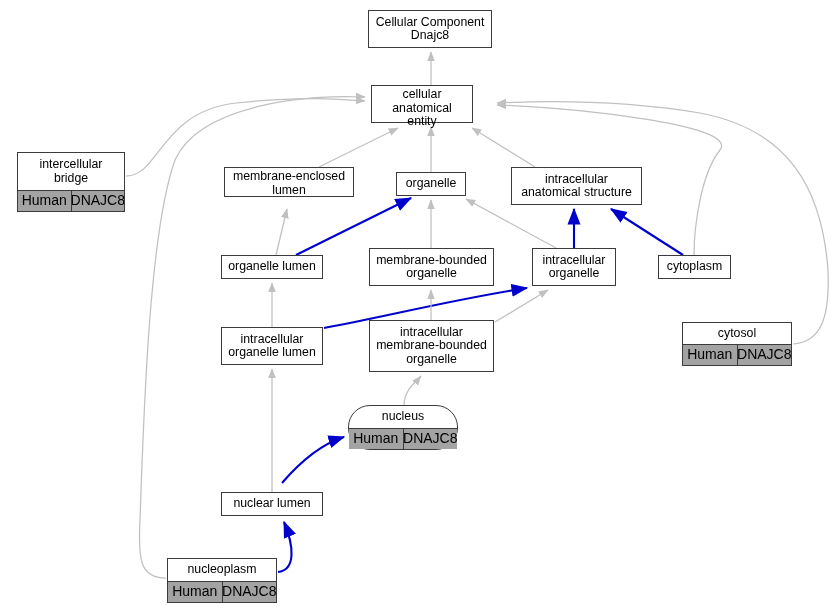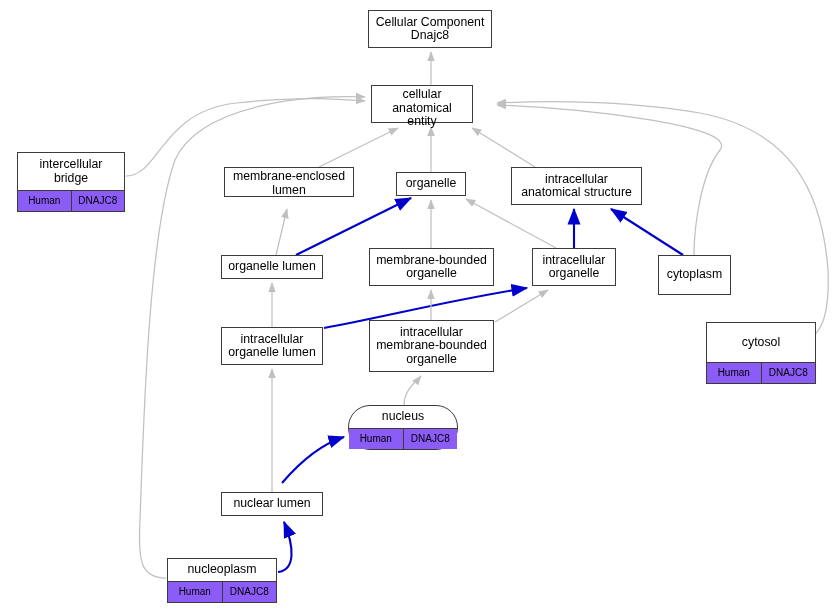--- a/index.html
+++ b/index.html
@@ -54,22 +54,22 @@
     display: flex;
     flex-direction: row;
     height: 20px;
     flex: 0 0 20px;
   }
   .gene-cell {
     flex: 1 1 50%;
     display: flex;
     align-items: center;
     justify-content: center;
-    background: #8b5cf6;
-    font-size: 10px;
+    background: #a3a3a3;
+    font-size: 14px;
     color: #000000;
     overflow: hidden;
   }
   .gene-cell.right {
     border-left: 1.4px solid #3b3b3b;
   }
 </style>
 </head>
 <body>
 
@@ -142,24 +142,24 @@
         <div class="title">organelle lumen</div>
       </div>
       <div class="node" style="left: 369px; top: 248px; width: 125px; height: 38px;">
         <div class="title">membrane-bounded
 organelle</div>
       </div>
       <div class="node" style="left: 532px; top: 248px; width: 84px; height: 38px;">
         <div class="title">intracellular
 organelle</div>
       </div>
-      <div class="node" style="left: 658px; top: 255px; width: 73px; height: 40px;">
+      <div class="node" style="left: 658px; top: 255px; width: 73px; height: 24px;">
         <div class="title">cytoplasm</div>
       </div>
-      <div class="node has-gene" style="left: 682px; top: 322px; width: 110px; height: 62px; margin-left: 24px;">
+      <div class="node has-gene" style="left: 682px; top: 322px; width: 110px; height: 44px;">
         <div class="title">cytosol</div>
         <div class="gene-row">
           <div class="gene-cell left">Human</div>
           <div class="gene-cell right">DNAJC8</div>
         </div>
       </div>
       <div class="node" style="left: 221px; top: 327px; width: 102px; height: 38px;">
         <div class="title">intracellular
 organelle lumen</div>
       </div>

